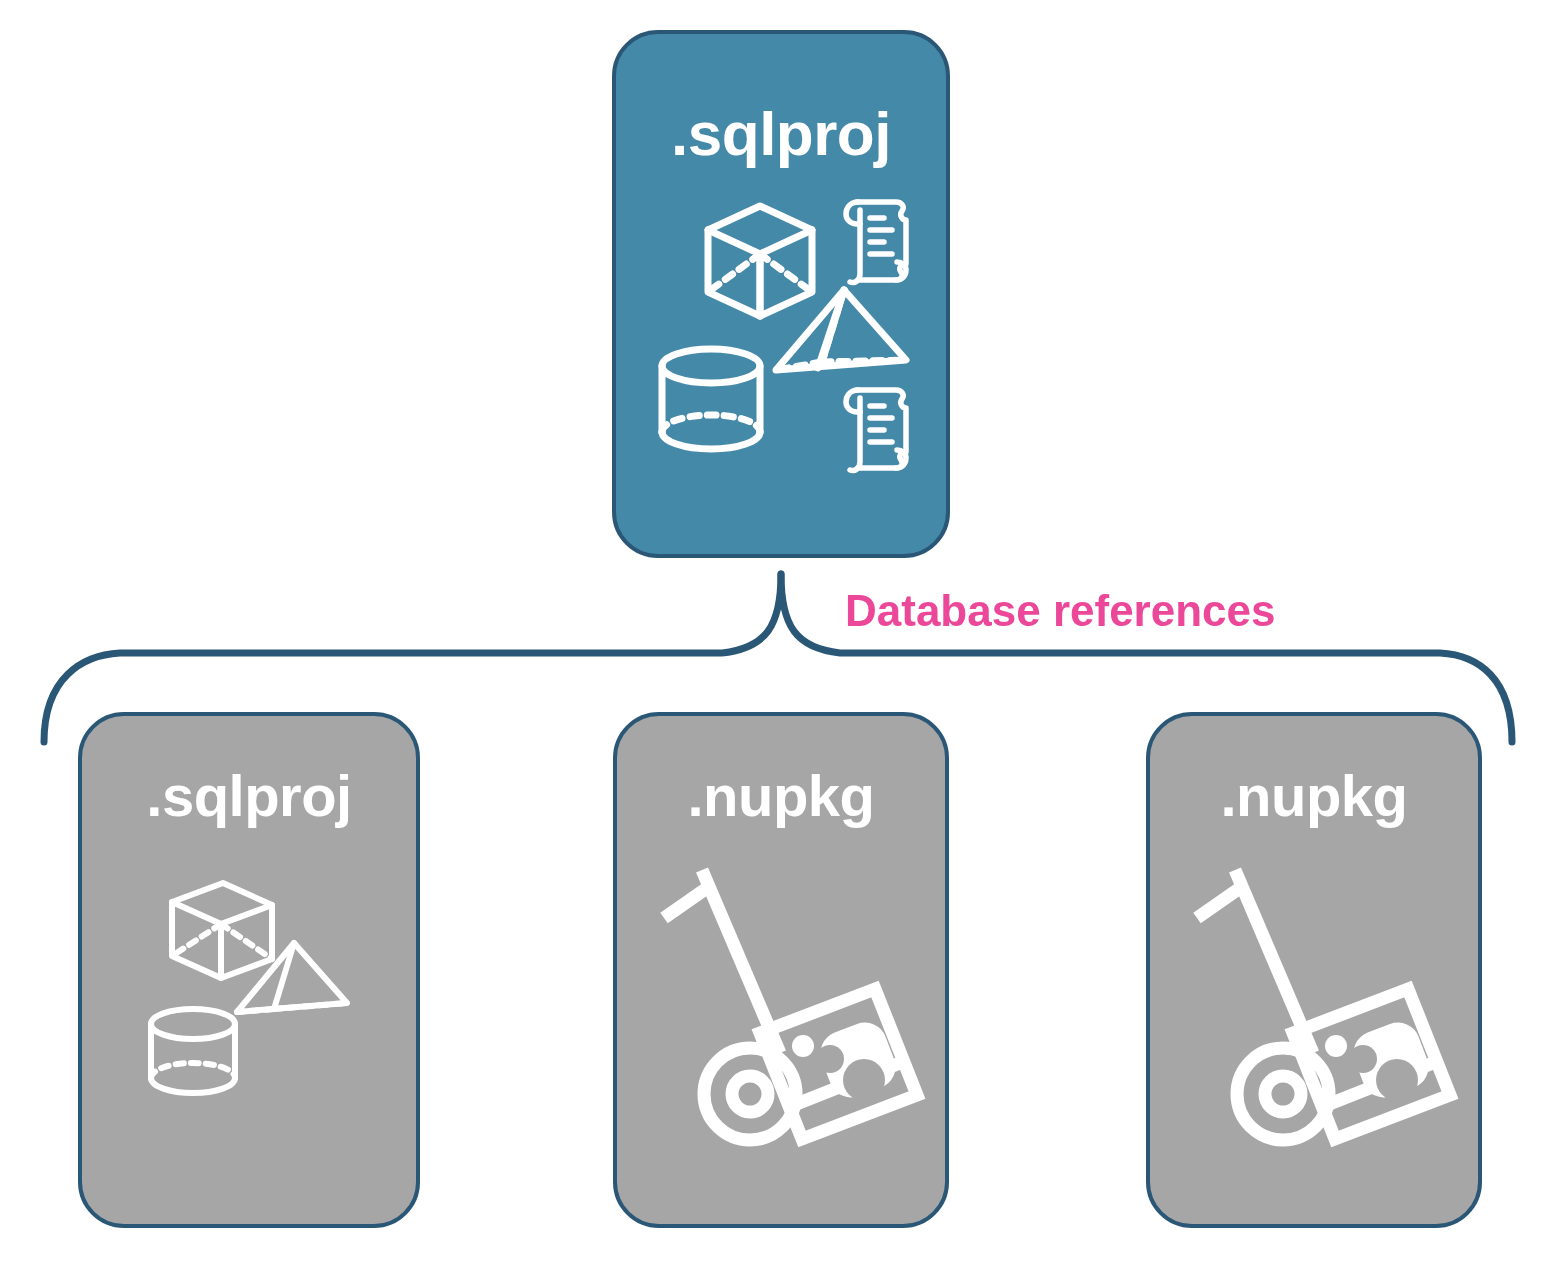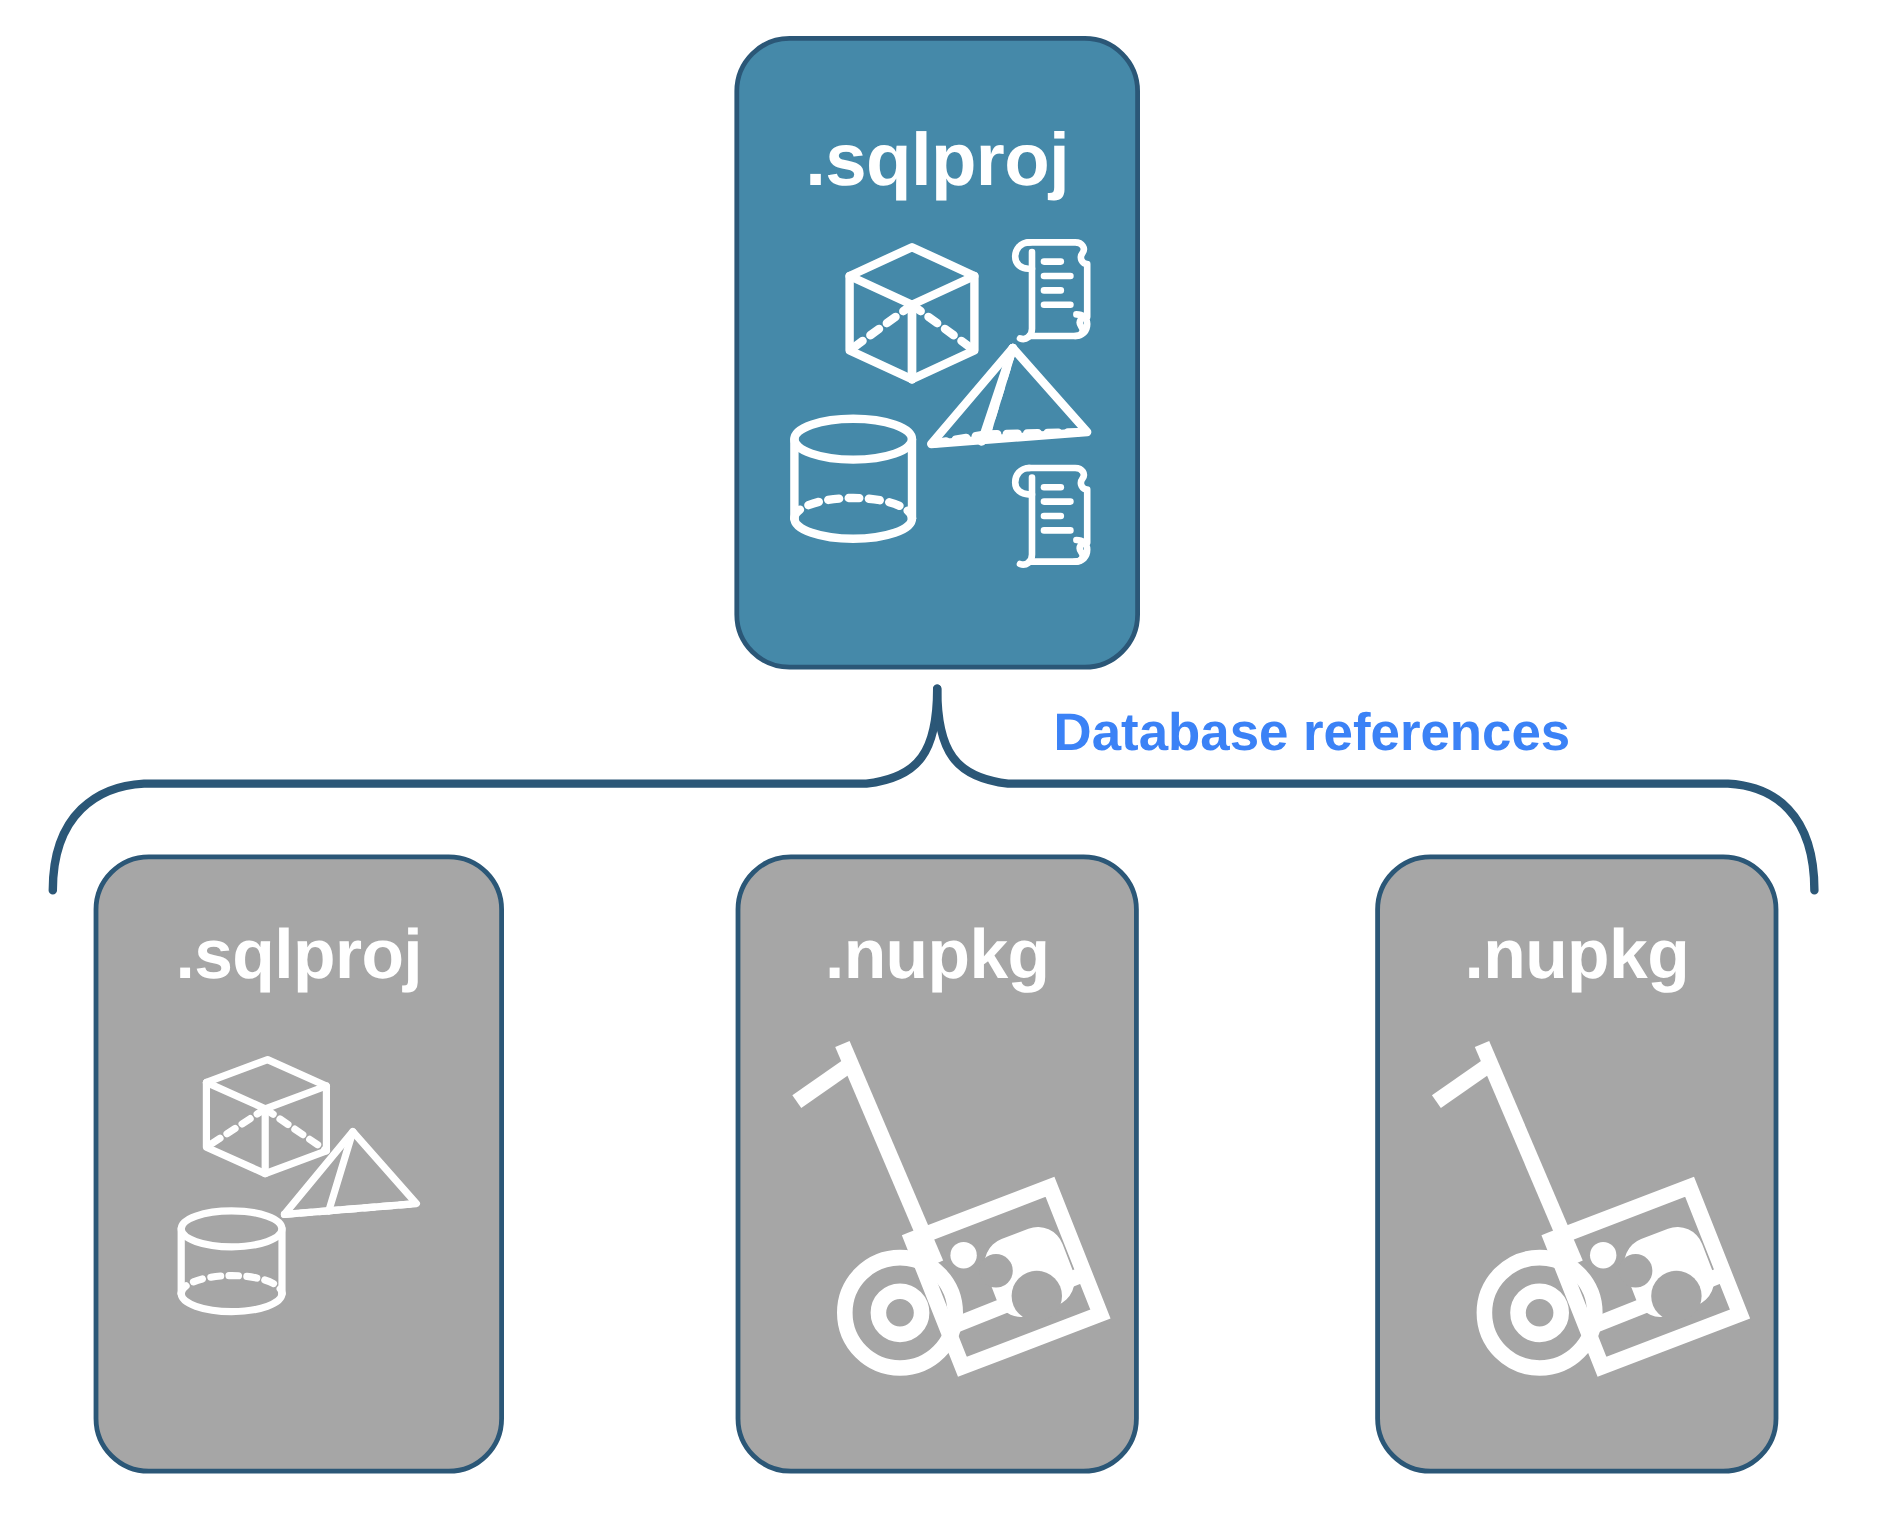--- a/index.html
+++ b/index.html
@@ -49,25 +49,24 @@
   .brace-layer {
     position: absolute;
     left: 0;
     top: 0;
     width: 1566px;
     height: 1274px;
     pointer-events: none;
   }
   .brace-label {
     position: absolute;
-    color: #3b82f6;
+    color: #ec4899;
     font-weight: bold;
     white-space: nowrap;
     user-select: none;
-    margin-left: 33px;
   }
 </style>
 </head>
 <body>
 
 <div id="canvas">
 
   <div class="card blue" style="left:612px; top:30px; width:338px; height:528px;">
 
     <div class="card-title" style="top:64px; font-size:62px;">.sqlproj</div>

